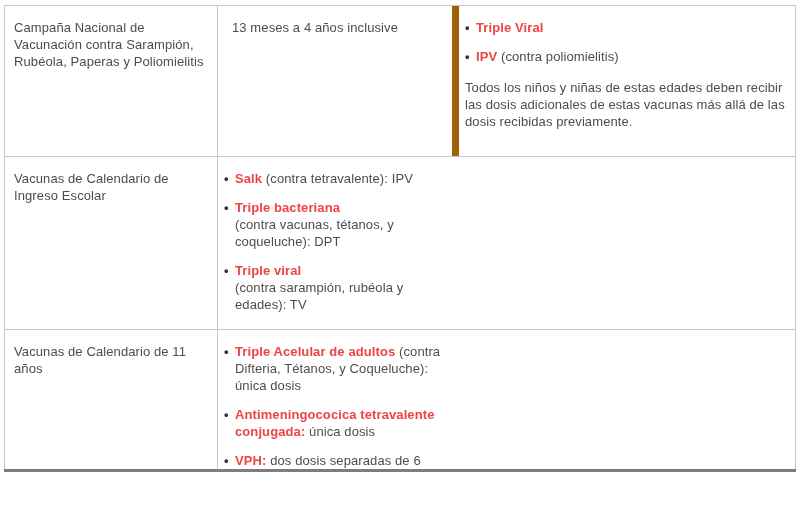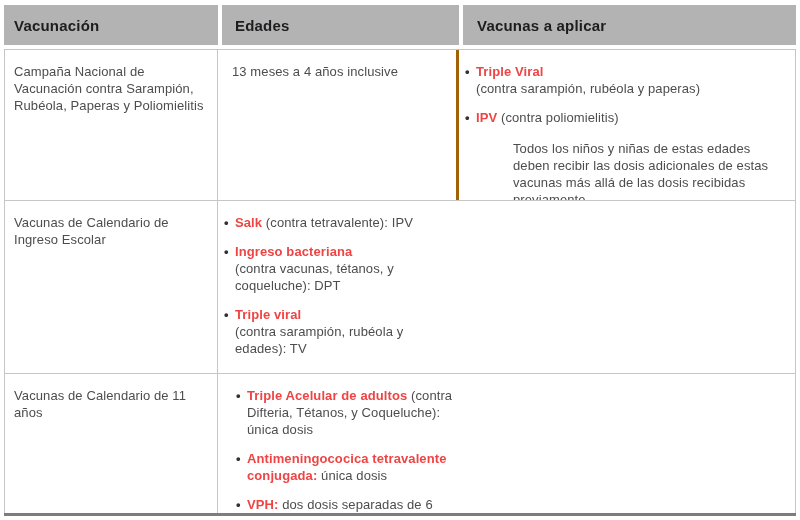--- a/index.html
+++ b/index.html
@@ -12,60 +12,54 @@
   .th { background:#b3b3b3; color:#1d1d1f; font-weight:bold; font-size:15px; letter-spacing:.2px;
         display:flex; align-items:center; padding-left:10px; box-sizing:border-box; }
   .th.c2 { padding-left:13px; }
   .th.c3 { padding-left:14px; }
 
   
   .tbody { border:1px solid #c6c6c6; border-bottom:none; box-sizing:border-box; background:#fff; }
   .tr { display:grid; grid-template-columns:213px 241px 336px; border-bottom:1px solid #c6c6c6; box-sizing:border-box; }
   .tr.r1 { height:151px; }
   .tr.r2 { height:173px; }
-  .tr.r3 { height:139px; border-bottom:none;gap:12px; }
+  .tr.r3 { height:139px; border-bottom:none; }
   .td { box-sizing:border-box; padding:13px 10px 0 9px; font-size:13px; line-height:17px;
         color:#4d4d4f; letter-spacing:.1px; overflow:hidden; }
   .td.c1 { border-right:1px solid #c6c6c6; }
-  .td.c2 { border-right:3px solid #a16207; padding-left:14px; }
+  .td.c2 { border-right:7px solid #a16207; padding-left:14px; }
   .td.c3 { padding-left:6px; padding-right:8px; }
   .td b { color:#ef4444; }
 
   
   .vx { display:flex; margin-bottom:12px; }
   .vx .dot { flex:0 0 11px; width:11px; color:#323235; font-weight:bold; }
   .vx .bd { flex:1; }
-  .note { margin-top:14px;margin-left:48px; }
+  .note { margin-top:14px; }
 
   
   .bbar { width:792px; height:3px; background:#7d7d7d; }
 </style>
 </head>
 <body>
 
 <div class="page">
   <div class="tbl">
 
-    <div class="thead">
-      <div class="th c1">Vacunación</div>
-      <div class="th c2">Edades</div>
-      <div class="th c3">Vacunas a aplicar</div>
-    </div>
 
     <div class="tbody">
 
       <div class="tr r1">
         <div class="td c1">Campaña Nacional de Vacunación contra Sarampión, Rubéola, Paperas y Poliomielitis</div>
         <div class="td c2">13 meses a 4 años inclusive</div>
         <div class="td c3">
           <div class="vx">
             <span class="dot">•</span>
             <div class="bd">
               <b>Triple Viral</b><span></span>
-              <div>(contra sarampión, rubéola y paperas)</div>
             </div>
           </div>
           <div class="vx">
             <span class="dot">•</span>
             <div class="bd">
               <b>IPV</b><span> (contra poliomielitis)</span>
             </div>
           </div>
           <div class="note">Todos los niños y niñas de estas edades deben recibir las dosis adicionales de estas vacunas más allá de las dosis recibidas previamente.</div>
         </div>
@@ -76,21 +70,21 @@
         <div class="td c3">
           <div class="vx">
             <span class="dot">•</span>
             <div class="bd">
               <b>Salk</b><span> (contra tetravalente): IPV</span>
             </div>
           </div>
           <div class="vx">
             <span class="dot">•</span>
             <div class="bd">
-              <b>Ingreso bacteriana</b><span></span>
+              <b>Triple bacteriana</b><span></span>
               <div>(contra vacunas, tétanos, y coqueluche): DPT</div>
             </div>
           </div>
           <div class="vx">
             <span class="dot">•</span>
             <div class="bd">
               <b>Triple viral</b><span></span>
               <div>(contra sarampión, rubéola y edades): TV</div>
             </div>
           </div>

